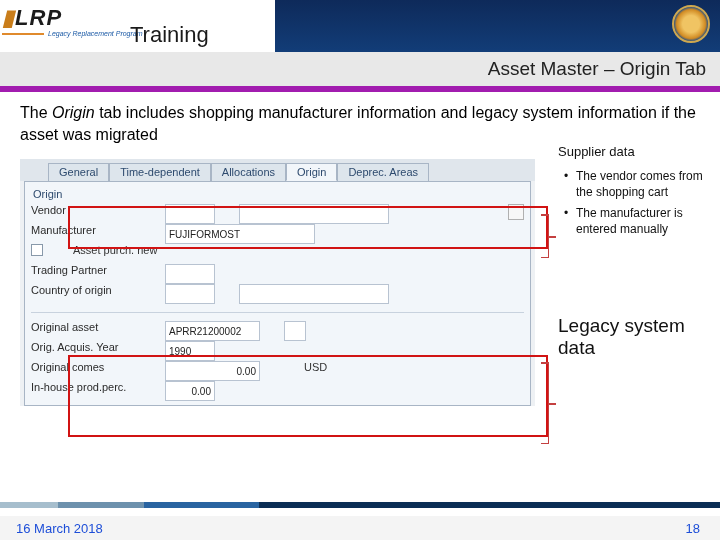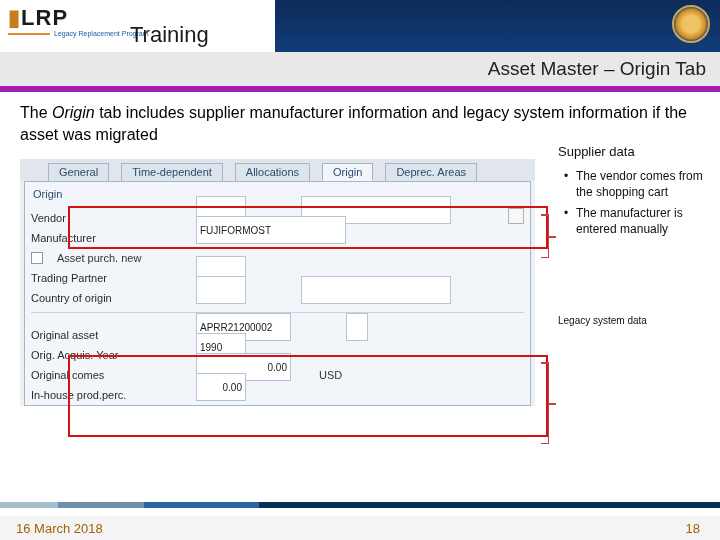--- a/index.html
+++ b/index.html
@@ -20,21 +20,21 @@
   }
   .header-white {
     position: absolute;
     left: 0; top: 0;
     width: 275px;
     height: 52px;
     background: #fff;
   }
   .logo-box {
     position: absolute;
-    left: 8px; top: 5px;
+    left: 2px; top: 5px; font-style: italic;
   }
   .logo-lrp {
     font-size: 22px;
     font-weight: 900;
     letter-spacing: 1px;
     color: #1c1c1c;
   }
   .logo-lrp .i-accent { color: #c97d1a; }
   .logo-sub {
     font-size: 7px;
@@ -89,21 +89,21 @@
   .screenshot {
     width: 515px;
     background: #eef1f4;
     font-size: 11px;
     color: #333;
     position: relative;
     margin-top: 6px;
   }
   .sap-tabs {
     display: flex;
-    gap: 12px;
+    gap: 0;
     background: #e0e6ec;
     padding: 4px 4px 0 28px;
     font-size: 11px;
   }
   .sap-tab {
     background: #dde5ec;
     border: 1px solid #a8b5c5;
     border-bottom: none;
     padding: 2px 10px;
     color: #2d4a6e;
@@ -119,38 +119,37 @@
     margin: 0 4px 4px 4px;
     padding: 4px 6px;
   }
   .sap-group-title {
     color: #2d4a6e;
     font-size: 11px;
     padding: 2px 0 4px 2px;
   }
   .sap-row {
     display: flex;
-    align-items: flex-end;
+    align-items: flex-start;
     height: 20px;
-    gap: 8px;
+    gap: 24px;
   }
   .sap-label {
     width: 110px;
     color: #2b2b2b;
   }
   .sap-field {
     background: #fff;
     border: 1px solid #b8c3d1;
-    height: 28px;
+    height: 20px;
     display: inline-flex;
     align-items: center;
     padding: 0 3px;
     font-size: 10px;
     color: #222;
-    margin-left: 47px;
   }
   .w150 { width: 150px; }
   .w95  { width: 95px; }
   .w50  { width: 50px; }
   .icon-page {
     width: 16px;
     height: 16px;
     border: 1px solid #b0b0b0;
     background: #f7f7f7;
     margin-left: auto;
@@ -203,21 +202,21 @@
     margin-bottom: 6px;
     line-height: 1.3;
   }
   .side-list li::before {
     content: "•";
     position: absolute;
     left: 0;
   }
   .side-legacy {
     margin-top: 78px;
-    font-size: 10px;
+    font-size: 19px;
   }
   .bracket {
     position: absolute;
     border-right: 1.5px solid #c44040;
     width: 8px;
   }
   .bracket .t, .bracket .b {
     position: absolute;
     width: 8px;
     height: 1.5px;
@@ -250,21 +249,21 @@
   .footer {
     position: absolute;
     left: 0; right: 0; bottom: 0;
     height: 24px;
     background: #f4f4f4;
     display: flex;
     align-items: center;
     justify-content: space-between;
     padding: 0 20px 0 16px;
     font-size: 13px;
-    color: #a16207;
+    color: #1d4ed8;
   }
   .acq-group { display:flex; align-items:center; gap:6px; margin-left:40px;}
 </style>
 </head>
 <body>
 
 <div class="header">
   <div class="header-white"></div>
   <div class="logo-box">
     <div class="logo-lrp">
@@ -274,21 +273,21 @@
       <span class="logo-sub-line"></span><span>Legacy Replacement Program</span>
     </div>
   </div>
   <div class="header-title">Training</div>
   <div class="badge"></div>
 </div>
 
 <div class="subheader">Asset Master – Origin Tab</div>
 
 <div class="intro">
-  <span>The </span><em>Origin</em><span> tab includes supplier manufacturer information and legacy system information if the asset was migrated</span>
+  <span>The </span><em>Origin</em><span> tab includes shopping manufacturer information and legacy system information if the asset was migrated</span>
 </div>
 
 <div class="content">
   <div class="screenshot">
     <div class="sap-tabs">
       <div class="sap-tab">General</div>
       <div class="sap-tab">Time-dependent</div>
       <div class="sap-tab">Allocations</div>
       <div class="sap-tab active">Origin</div>
       <div class="sap-tab">Deprec. Areas</div>

